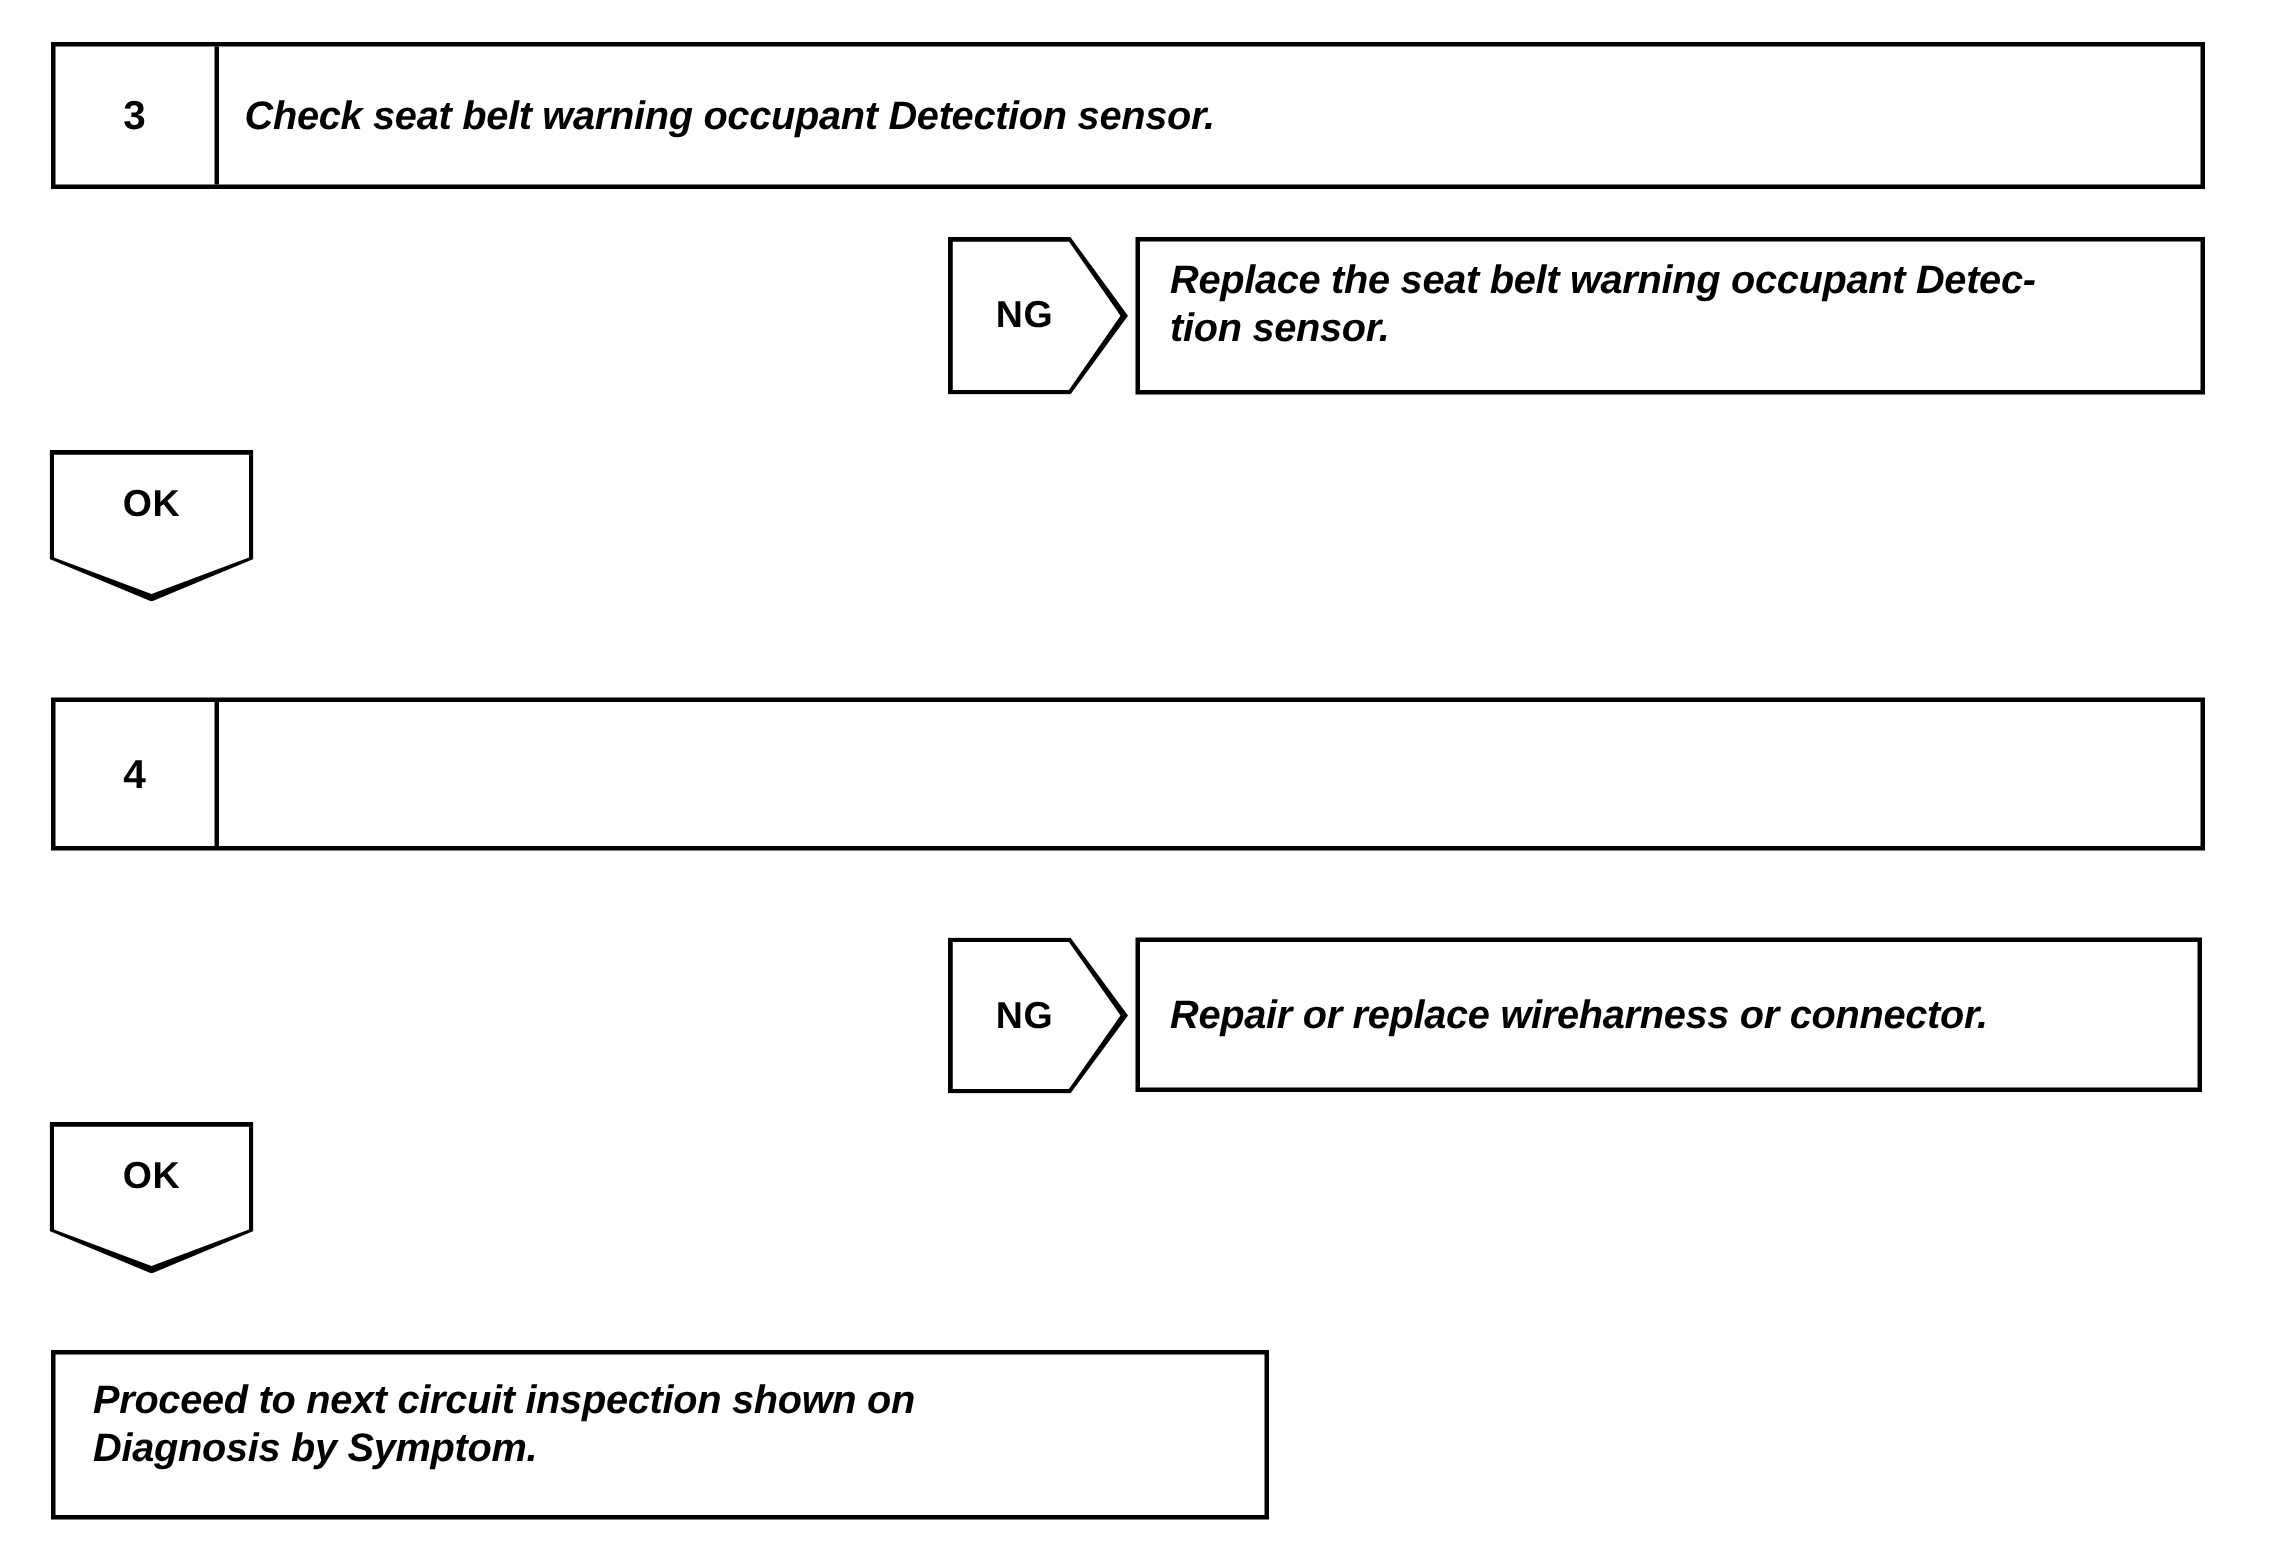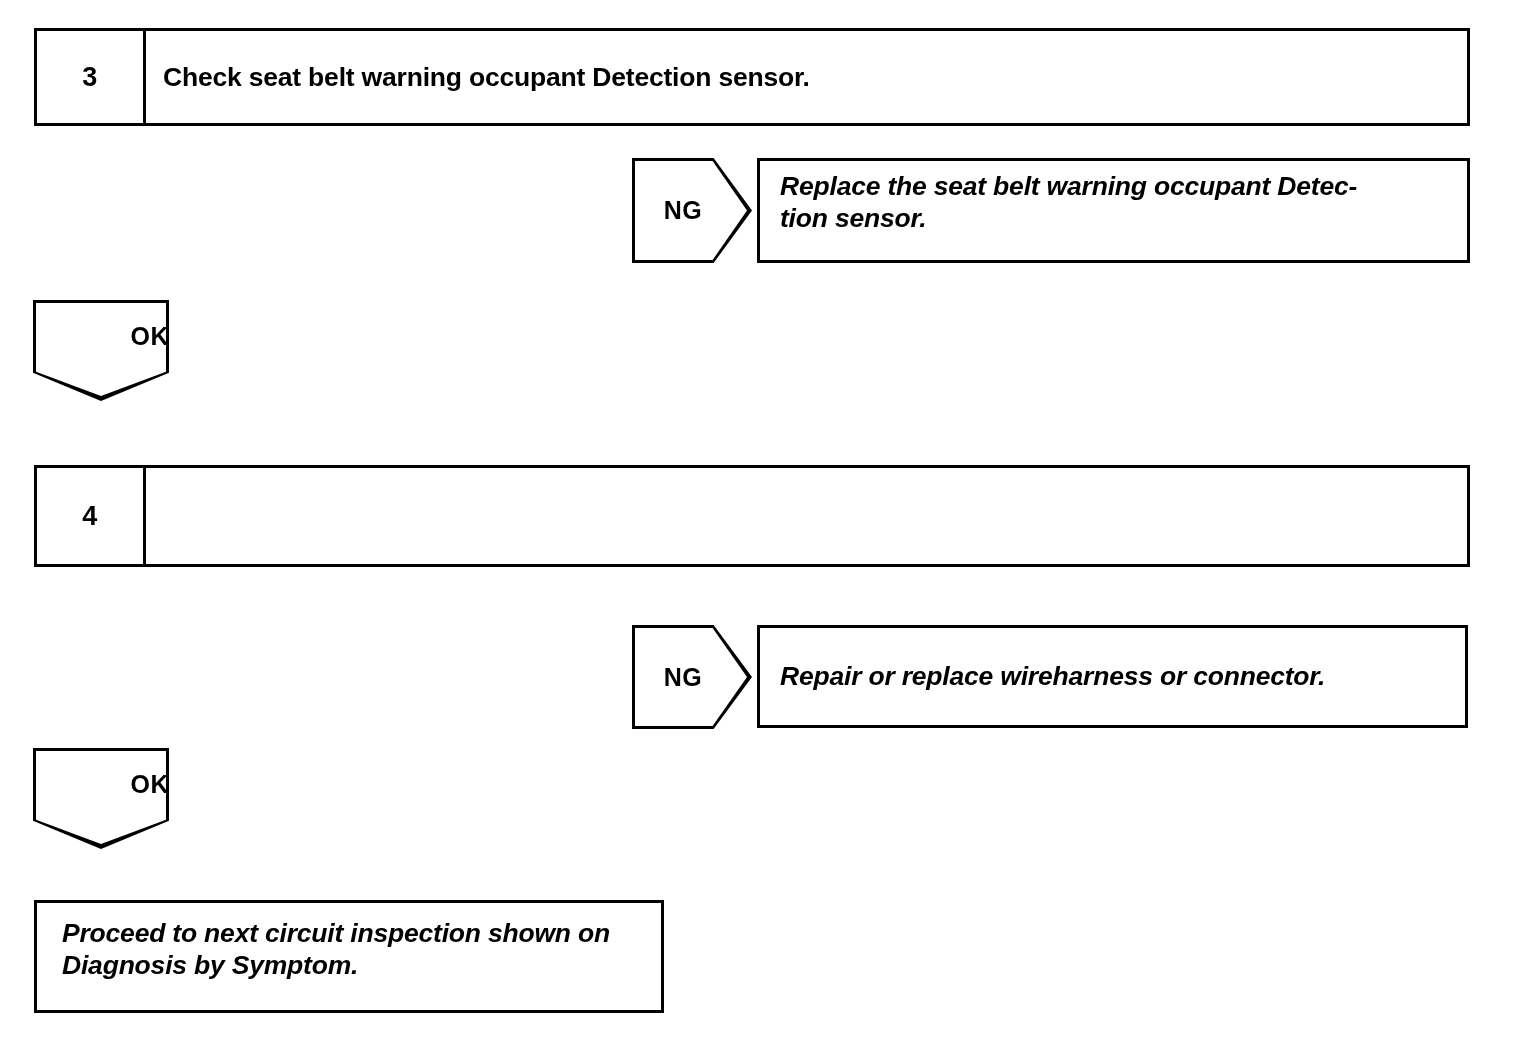--- a/index.html
+++ b/index.html
@@ -47,20 +47,21 @@
     line-height: 1;
     letter-spacing: 0.5px;
   }
 
   .step-body {
     flex: 1 1 auto;
     display: flex;
     align-items: center;
     padding: 0 10px 0 17px;
     box-sizing: border-box;
+    font-style: italic;
   }
 
   .step-body.top-aligned {
     align-items: flex-start;
     padding-top: 9px;
   }
 
   .step-text {
     font-weight: bold;
     font-size: 26.5px;
@@ -118,21 +119,20 @@
       3px 3px, calc(68% - 1px) 3px, calc(100% - 5px) 50%,
       calc(68% - 1px) calc(100% - 3px), 3px calc(100% - 3px));
   }
   .pent-right .pent-label {
     margin-right: 18px;
   }
 
   
   .pent-down {
     clip-path: polygon(0% 0%, 100% 0%, 100% 72%, 50% 100%, 0% 72%);
-    justify-content: flex-end;
   }
   .pent-down .pent-inner {
     clip-path: polygon(
       3px 3px, calc(100% - 3px) 3px, calc(100% - 3px) calc(72% - 1px),
       50% calc(100% - 5px), 3px calc(72% - 1px));
   }
   .pent-down .pent-label {
     margin-bottom: 28px;
   }
 </style>
@@ -182,20 +182,20 @@
     <div class="action-body centered">
       <span class="step-text">Repair or replace wireharness or connector.</span>
     </div>
   </div>
 
   <div class="node pent pent-down" style="left:33px; top:748px; width:136px; height:101px;">
     <div class="pent-inner"></div>
     <span class="pent-label">OK</span>
   </div>
 
-  <div class="node box" style="left:34px; top:900px; width:630px; height:113px;">
+  <div class="node box" style="left:34px; top:900px; width:812px; height:113px;">
     <div class="action-body" style="padding-top:14px; padding-left:25px;">
       <span class="step-text">Proceed to next circuit inspection shown on
 Diagnosis by Symptom.</span>
     </div>
   </div>
 
 </div>
 
 </body></html>

